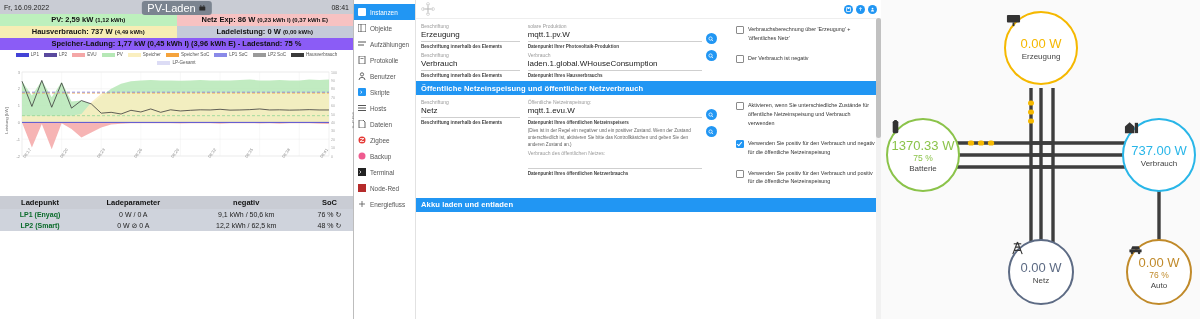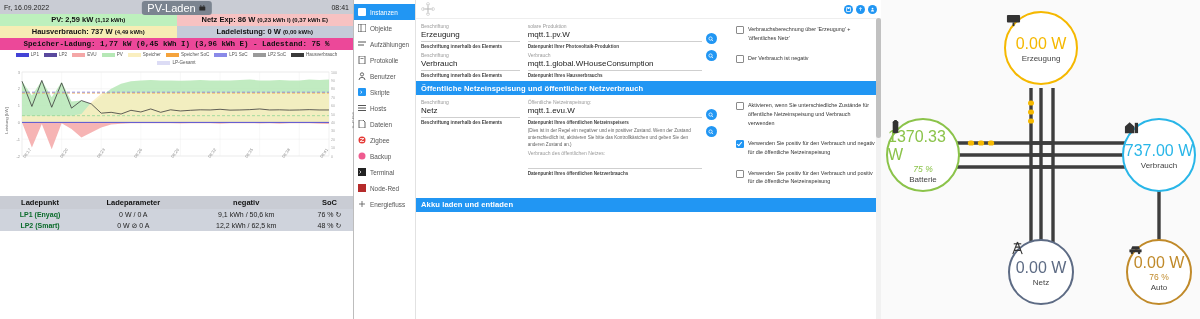--- a/index.html
+++ b/index.html
@@ -73,21 +73,21 @@
   .cbtxt{font-size:5.4px;color:#333;line-height:1.6;}
   .scrollbar{position:absolute;right:0;top:18px;bottom:0;width:5px;background:#f1f1f1;}
   .scrollthumb{position:absolute;right:0;top:0;width:5px;height:120px;background:#c1c1c1;border-radius:3px;}
 
   
   .right{width:320px;height:319px;position:relative;background:#fafafa;}
   .right svg{position:absolute;left:0;top:0;}
   .node{position:absolute;border-radius:50%;background:#fff;display:flex;
        flex-direction:column;align-items:center;justify-content:center;box-sizing:border-box;}
   .node .nico{margin-bottom:1px;}
-  .node .nval{font-size:16px;}
+  .node .nval{font-size:13px;}
   .node .nsub{font-size:8.5px;}
   .node .nname{font-size:8px;color:#444;margin-top:1px;}
 </style>
 </head>
 <body>
 
 <div class="app">
 
   <div class="left">
 
@@ -102,21 +102,21 @@
         </svg>
       </span>
       <span>08:41</span>
     </div>
 
     <div class="kpi-grid" id="kpi-grid">
         <div class="kpi" style="background: rgb(189, 240, 189);"><span>PV: 2,59 kW</span> <small>(1,12 kWh)</small></div>
         <div class="kpi" style="background: rgb(247, 194, 194);"><span>Netz Exp: 86 W</span> <small>(0,23 kWh I) (0,37 kWh E)</small></div>
         <div class="kpi" style="background: rgb(246, 237, 180);"><span>Hausverbrauch: 737 W</span> <small>(4,49 kWh)</small></div>
         <div class="kpi" style="background: rgb(197, 203, 217);"><span>Ladeleistung: 0 W</span> <small>(0,00 kWh)</small></div>
-        <div class="kpi full" style="background: #ec4899; font-family: Liberation Mono, monospace;"><span>Speicher-Ladung: 1,77 kW (0,45 kWh I) (3,96 kWh E) - Ladestand: 75 %</span></div>
+        <div class="kpi full" style="background: #8b5cf6;"><span>Speicher-Ladung: 1,77 kW (0,45 kWh I) (3,96 kWh E) - Ladestand: 75 %</span></div>
       </div>
 
     <div class="legend" id="chart-legend">
         <span class="lg">
           <i style="background: rgb(67, 67, 214);"></i>
           <span>LP1</span>
         </span>
         <span class="lg">
           <i style="background: rgb(90, 74, 158);"></i>
           <span>LP2</span>
@@ -404,21 +404,21 @@
               </div>
             </div>
             <div class="colB">
               <div class="fld">
                 <div class="lbl">solare Produktion</div>
                 <div class="val">mqtt.1.pv.W</div>
                 <div class="hint">Datenpunkt Ihrer Photovoltaik-Produktion</div>
               </div>
               <div class="fld">
                 <div class="lbl">Verbrauch</div>
-                <div class="val">mqtt.1.global.WHouseConsumption</div>
+                <div class="val">laden.1.global.WHouseConsumption</div>
                 <div class="hint">Datenpunkt Ihres Hausverbrauchs</div>
               </div>
             </div>
             <div class="colS">
               <span class="srch">
                 <svg width="6" height="6" viewBox="0 0 8 8">
                   <circle cx="3.4" cy="3.4" r="2.2" fill="none" stroke="#fff" stroke-width="1"></circle>
                   <line x1="5" y1="5" x2="6.8" y2="6.8" stroke="#fff" stroke-width="1"></line>
                 </svg>
               </span>
@@ -537,21 +537,21 @@
         <div class="node" style="height: 74px; width: 74px; left: 5px; top: 118px; border: 2.5px solid rgb(139, 195, 74);">
           <span class="nico">
             <svg width="15" height="15" viewBox="0 0 16 16">
               <g fill="#333">
                 <rect x="5" y="1" width="6" height="13" rx="1.4"></rect>
                 <rect x="6.6" y="0" width="2.8" height="1.3"></rect>
               </g>
             </svg>
           </span>
           <span class="nval" style="color: rgb(139, 195, 74);">1370.33 W</span>
-          <span class="nsub" style="color: rgb(139, 195, 74); font-style: italic;">75 %</span>
+          <span class="nsub" style="color: rgb(139, 195, 74);">75 %</span>
           <span class="nname">Batterie</span>
         </div>
         <div class="node" style="height: 74px; width: 74px; left: 241px; top: 118px; border: 2.5px solid rgb(41, 182, 232);">
           <span class="nico">
             <svg width="15" height="15" viewBox="0 0 16 16">
               <g fill="#333">
                 <path d="M1 7 L6 2.5 L11 7 V14 H1 Z"></path>
                 <rect x="11.5" y="3" width="3.5" height="11"></rect>
               </g>
             </svg>

